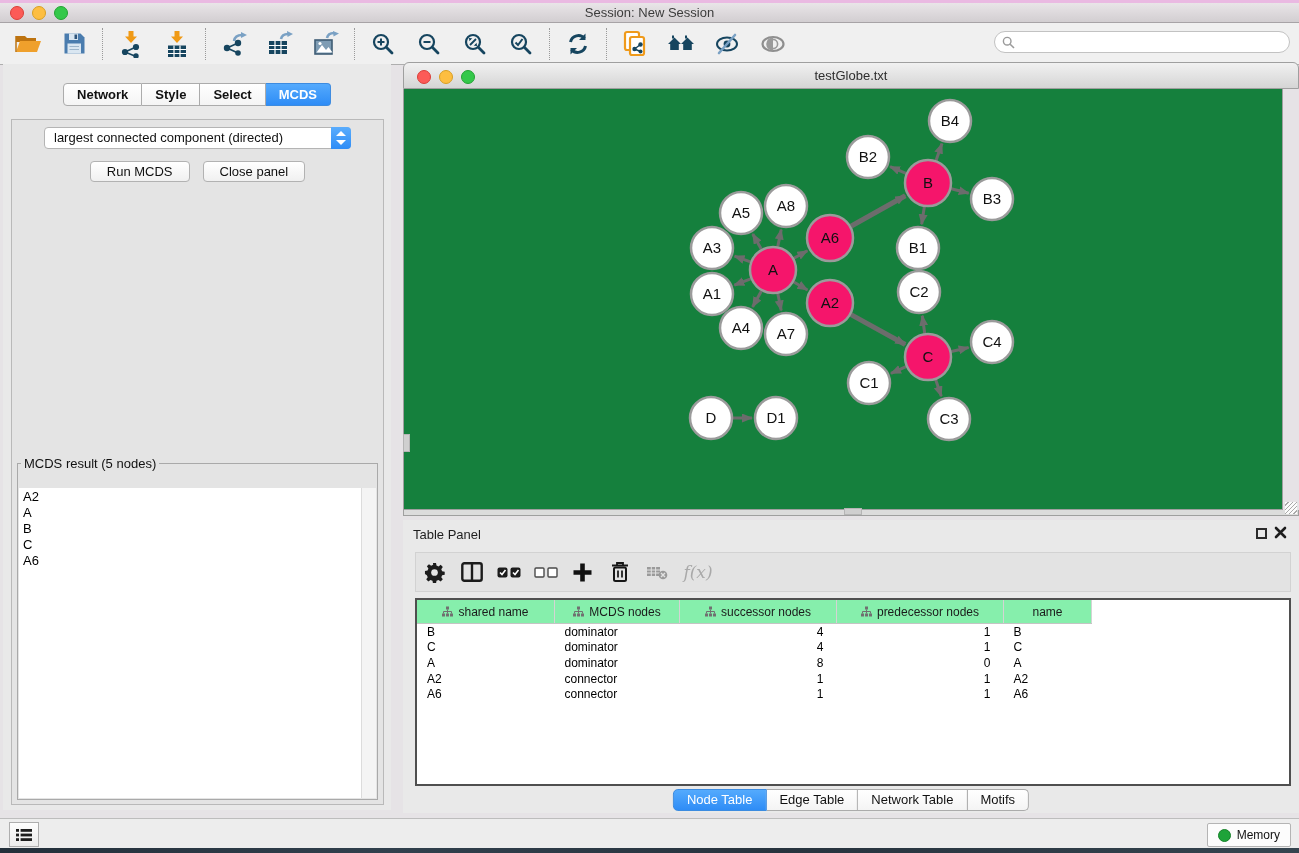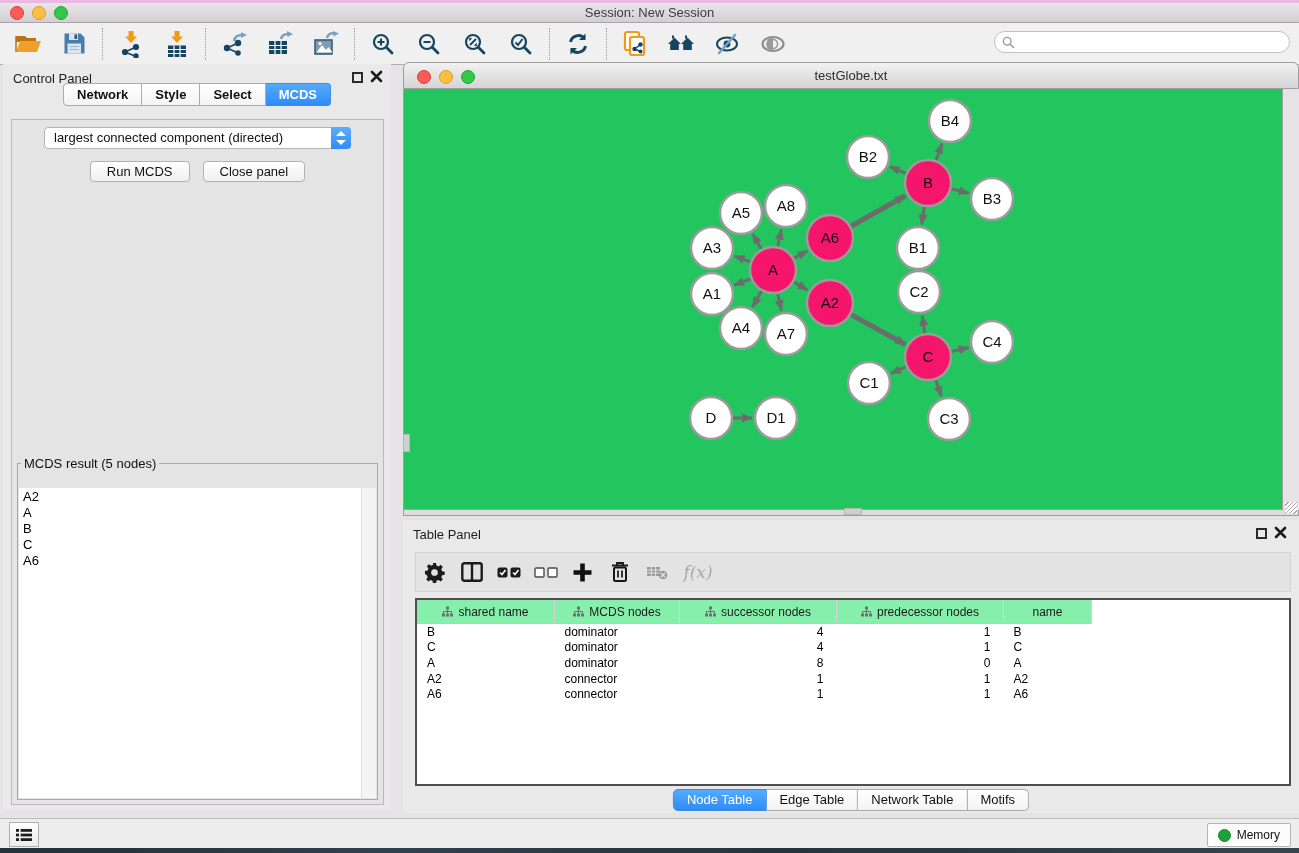--- a/index.html
+++ b/index.html
@@ -64,21 +64,21 @@
   .mcds-inner{position:absolute;left:1px;right:1px;top:17px;bottom:1px;display:flex;}
   .mcds-list{flex:1;background:#fff;font-size:13px;line-height:16px;padding:1px 0 0 4px;color:#000;}
   .mcds-scroll{width:14px;background:#f4f4f4;border-left:1px solid #dcdcdc;}
 
   
   .net-window{position:absolute;left:403px;top:62px;width:896px;height:454px;}
   .net-titlebar{position:absolute;left:0;right:0;top:0;height:27px;box-sizing:border-box;
     border:1px solid #9f9f9f;border-radius:6px 6px 0 0;background:linear-gradient(#f1f1f1,#d5d5d5);}
   .net-titlebar .title{position:absolute;left:0;right:0;top:5px;text-align:center;font-size:13px;color:#2e2e2e;}
   .net-lights{position:absolute;left:13px;top:7px;display:flex;gap:8px;}
-  .net-canvas{position:absolute;left:0;right:16px;top:27px;height:421px;background:#22c55e;
+  .net-canvas{position:absolute;left:0;right:16px;top:27px;height:421px;background:#15803d;
     border:1px solid #9f9f9f;border-top:none;box-sizing:border-box;}
   .net-frame{position:absolute;left:0;right:0;bottom:0;height:6px;background:#dcdcdc;
     border:1px solid #9f9f9f;border-top:none;box-sizing:border-box;}
   .grip{position:absolute;right:1px;bottom:1px;width:12px;height:12px;
     background:repeating-linear-gradient(135deg,#fbfbfb 0 2px,#a9a9a9 2px 3px);}
   .h-handle{position:absolute;left:-1px;top:345px;width:5px;height:16px;background:#cfcfcf;border:1px solid #b5b5b5;}
   .b-handle{position:absolute;left:440px;bottom:0px;width:16px;height:5px;background:#cfcfcf;border:1px solid #b5b5b5;}
 
   
   .table-panel{position:absolute;left:403px;top:520px;width:896px;height:293px;background:#e9e9e9;}
@@ -279,29 +279,20 @@
   <div class="searchbox">
     <svg width="13" height="13" viewBox="0 0 13 13">
         <circle cx="5.2" cy="5.2" r="3.8" stroke="#9a9a9a" stroke-width="1.4" fill="none"></circle>
         <path d="M8.2 8.2 12 12" stroke="#9a9a9a" stroke-width="1.6"></path>
       </svg>
     <input placeholder="" style="">
   </div>
 </div>
 
 <div class="control-panel">
-  <div class="panel-titlebar">
-    <span class="panel-title">Control Panel</span>
-    <span class="float-btn" style="right:28px;"></span>
-    <span class="close-btn" style="right:8px;">
-      <svg width="13" height="13" viewBox="0 0 13 13">
-          <path d="M2 2l9 9M11 2l-9 9" stroke="#1d1d1d" stroke-width="2.6" stroke-linecap="round"></path>
-        </svg>
-    </span>
-  </div>
   <div class="cp-tabs" id="cp-tabs">
       <div class="seg-tab">Network</div>
       <div class="seg-tab">Style</div>
       <div class="seg-tab">Select</div>
       <div class="seg-tab active">MCDS</div>
     </div>
   <div class="cp-body">
     <div class="criterion">
       <span>largest connected component (directed)</span>
       <span class="stepper">

